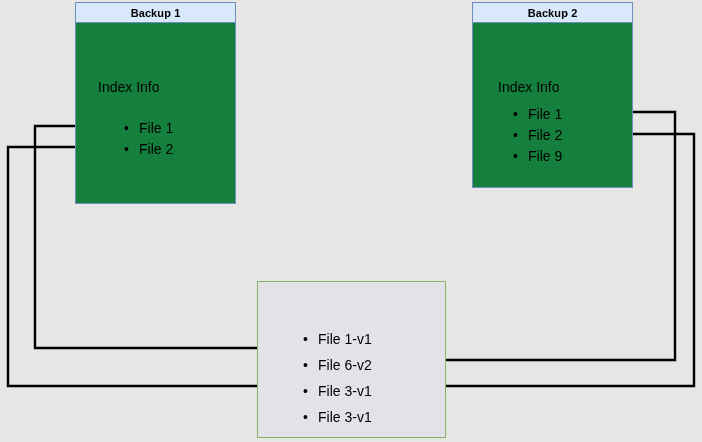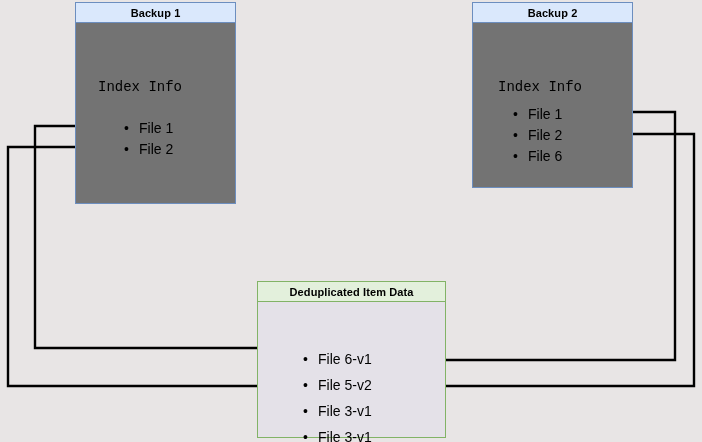--- a/index.html
+++ b/index.html
@@ -26,21 +26,21 @@
     left: 0;
     top: 0;
     width: 702px;
     height: 442px;
     pointer-events: none;
   }
   .node {
     position: absolute;
     box-sizing: border-box;
     border: 1px solid #6c8ebf;
-    background: #737373;
+    background: #15803d;
   }
   .node.green {
     border: 1px solid #82b366;
     background: #e4e1e8;
   }
   .node-header {
     box-sizing: border-box;
     height: 20px;
     background: #dae8fc;
     border-bottom: 1px solid #6c8ebf;
@@ -58,21 +58,20 @@
   }
   .node-body {
     position: relative;
     height: calc(100% - 20px);
   }
   .index-label {
     position: absolute;
     font-size: 14px;
     color: #000000;
     white-space: nowrap;
-    font-family: Liberation Mono, monospace;
   }
   .file-list {
     position: absolute;
     margin: 0;
     padding: 0;
     list-style: none;
     text-align: center;
   }
   .file-list li {
     font-size: 14px;
@@ -142,30 +141,29 @@
     </div>
   </div>
 
   <div class="node" id="backup2">
     <div class="node-header">Backup 2</div>
     <div class="node-body">
       <div class="index-label">Index Info</div>
       <ul class="file-list">
         <li>File 1</li>
         <li>File 2</li>
-        <li>File 6</li>
+        <li>File 9</li>
       </ul>
     </div>
   </div>
 
   <div class="node green" id="dedup">
-    <div class="node-header">Deduplicated Item Data</div>
     <div class="node-body">
       <ul class="file-list">
-        <li>File 6-v1</li>
-        <li>File 5-v2</li>
+        <li>File 1-v1</li>
+        <li>File 6-v2</li>
         <li>File 3-v1</li>
         <li>File 3-v1</li>
       </ul>
     </div>
   </div>
 
 </div>
 
 </body></html>

